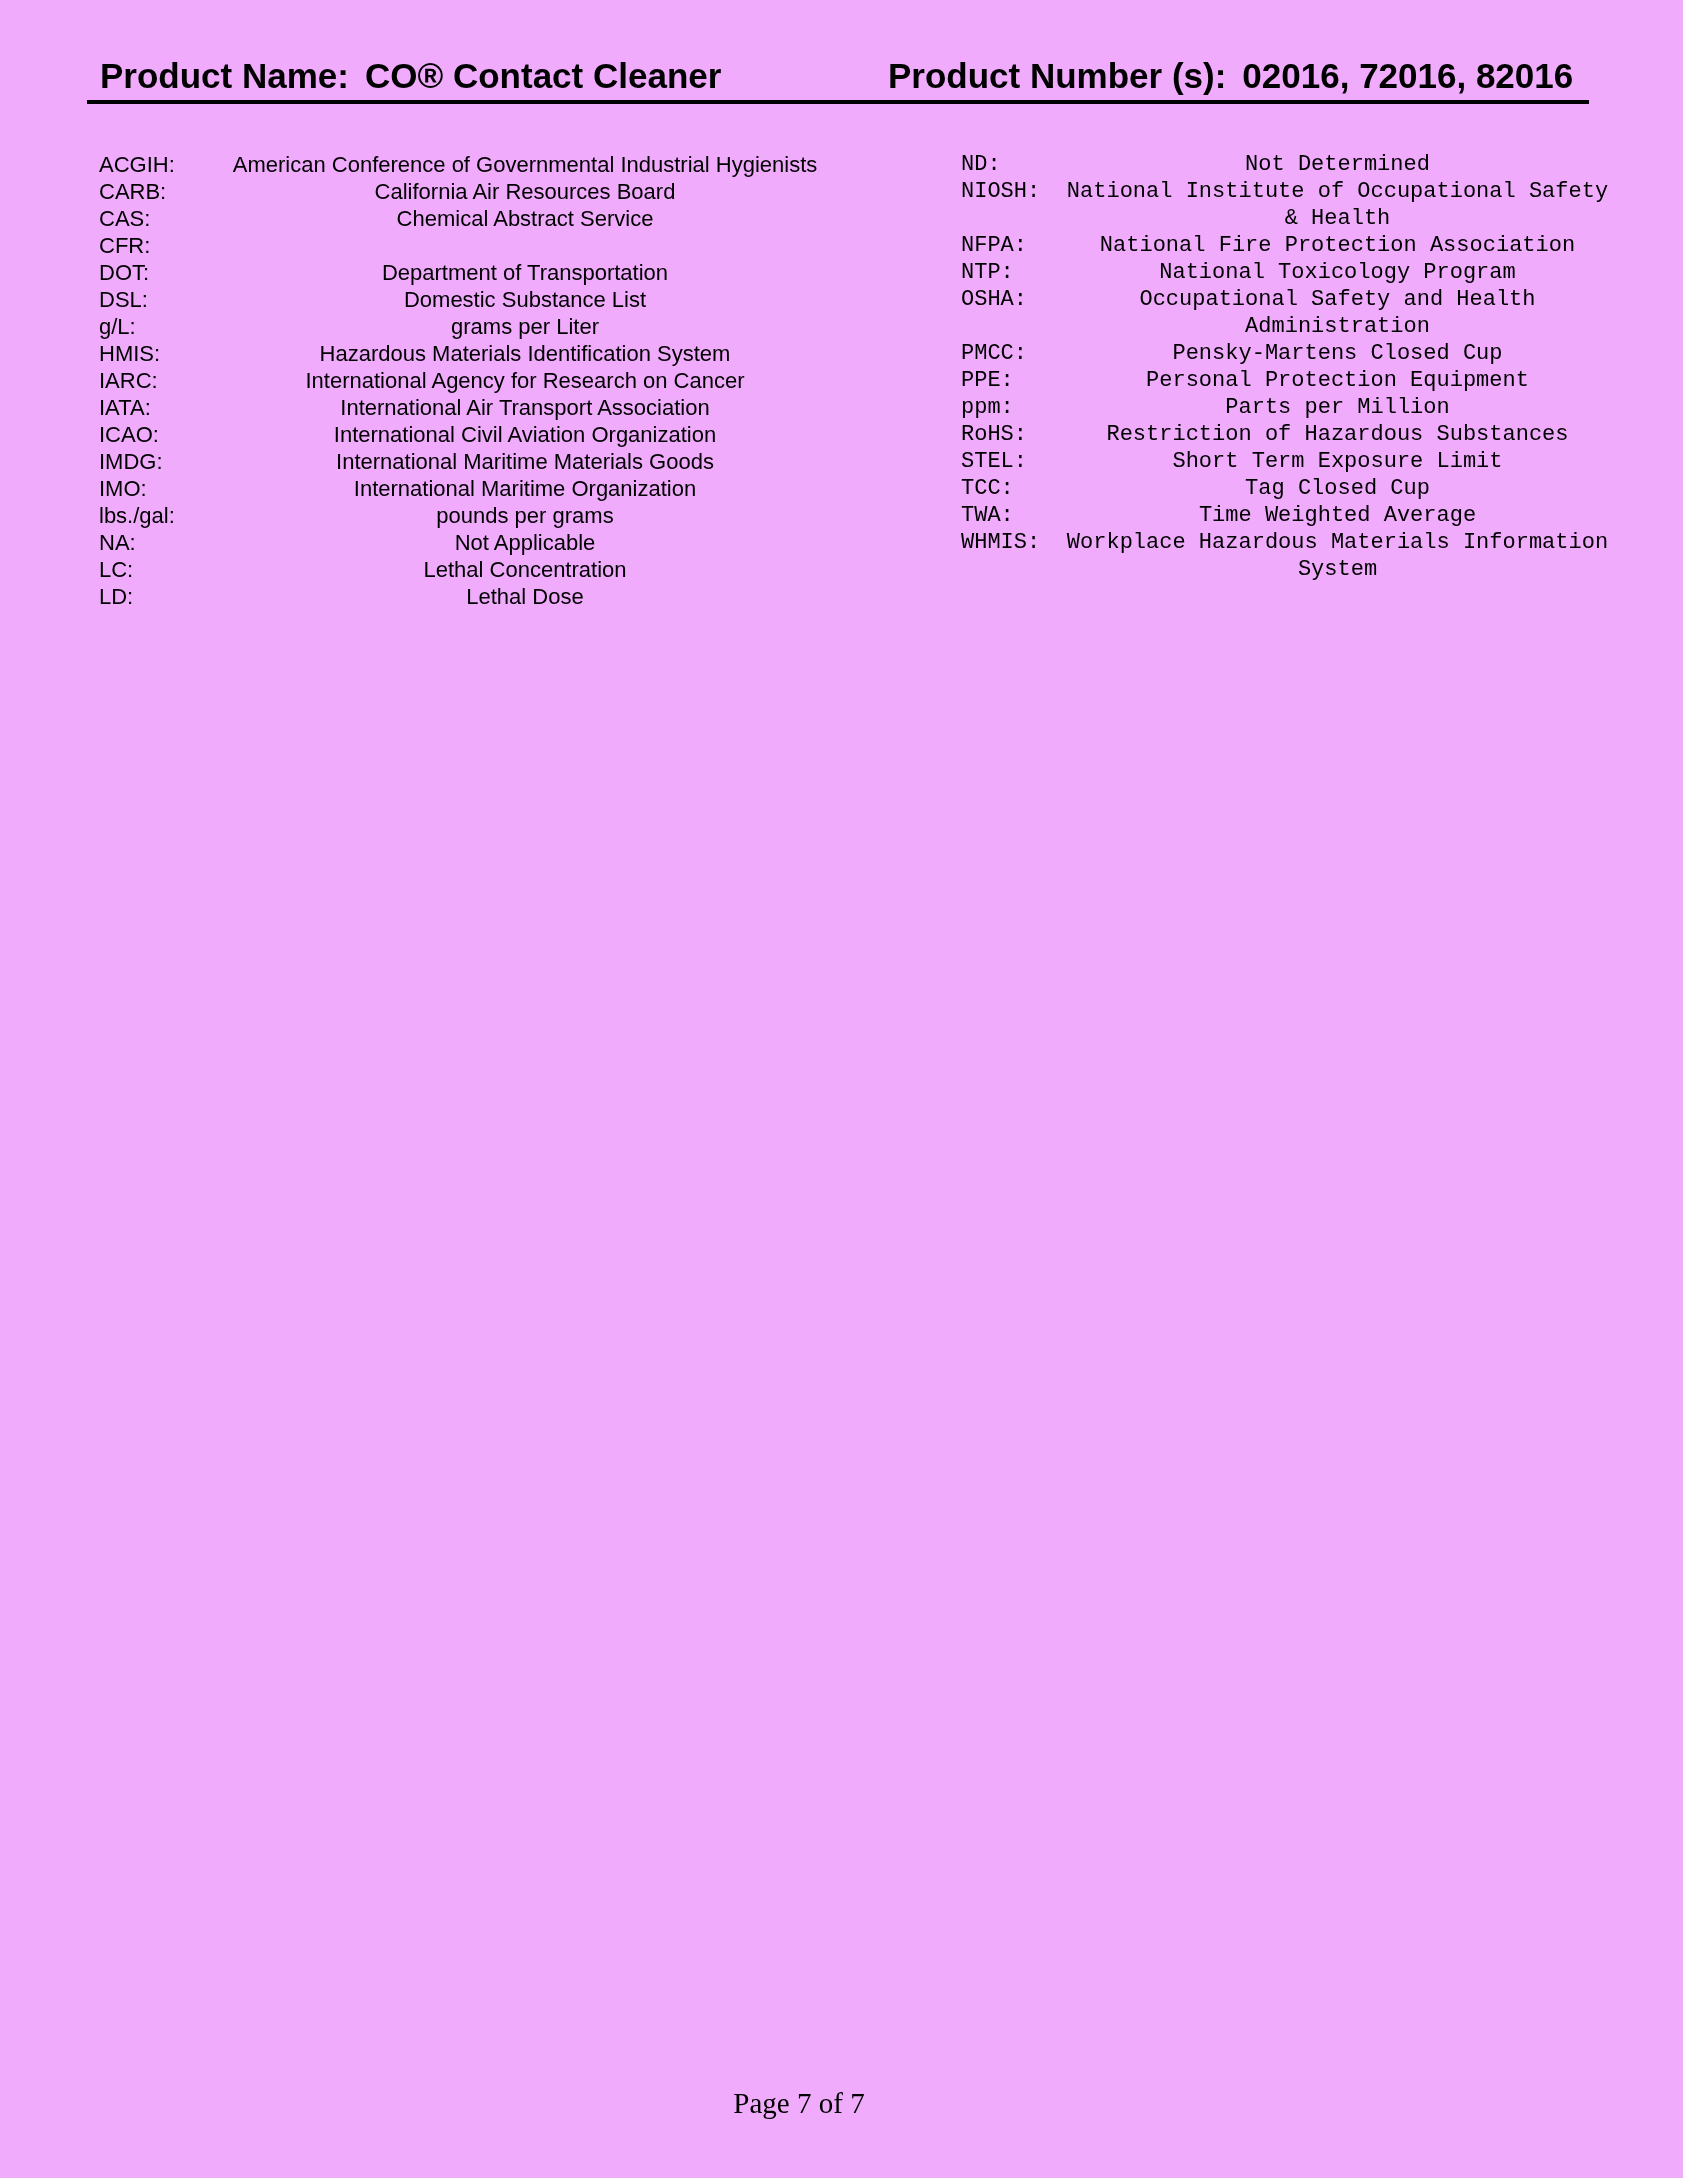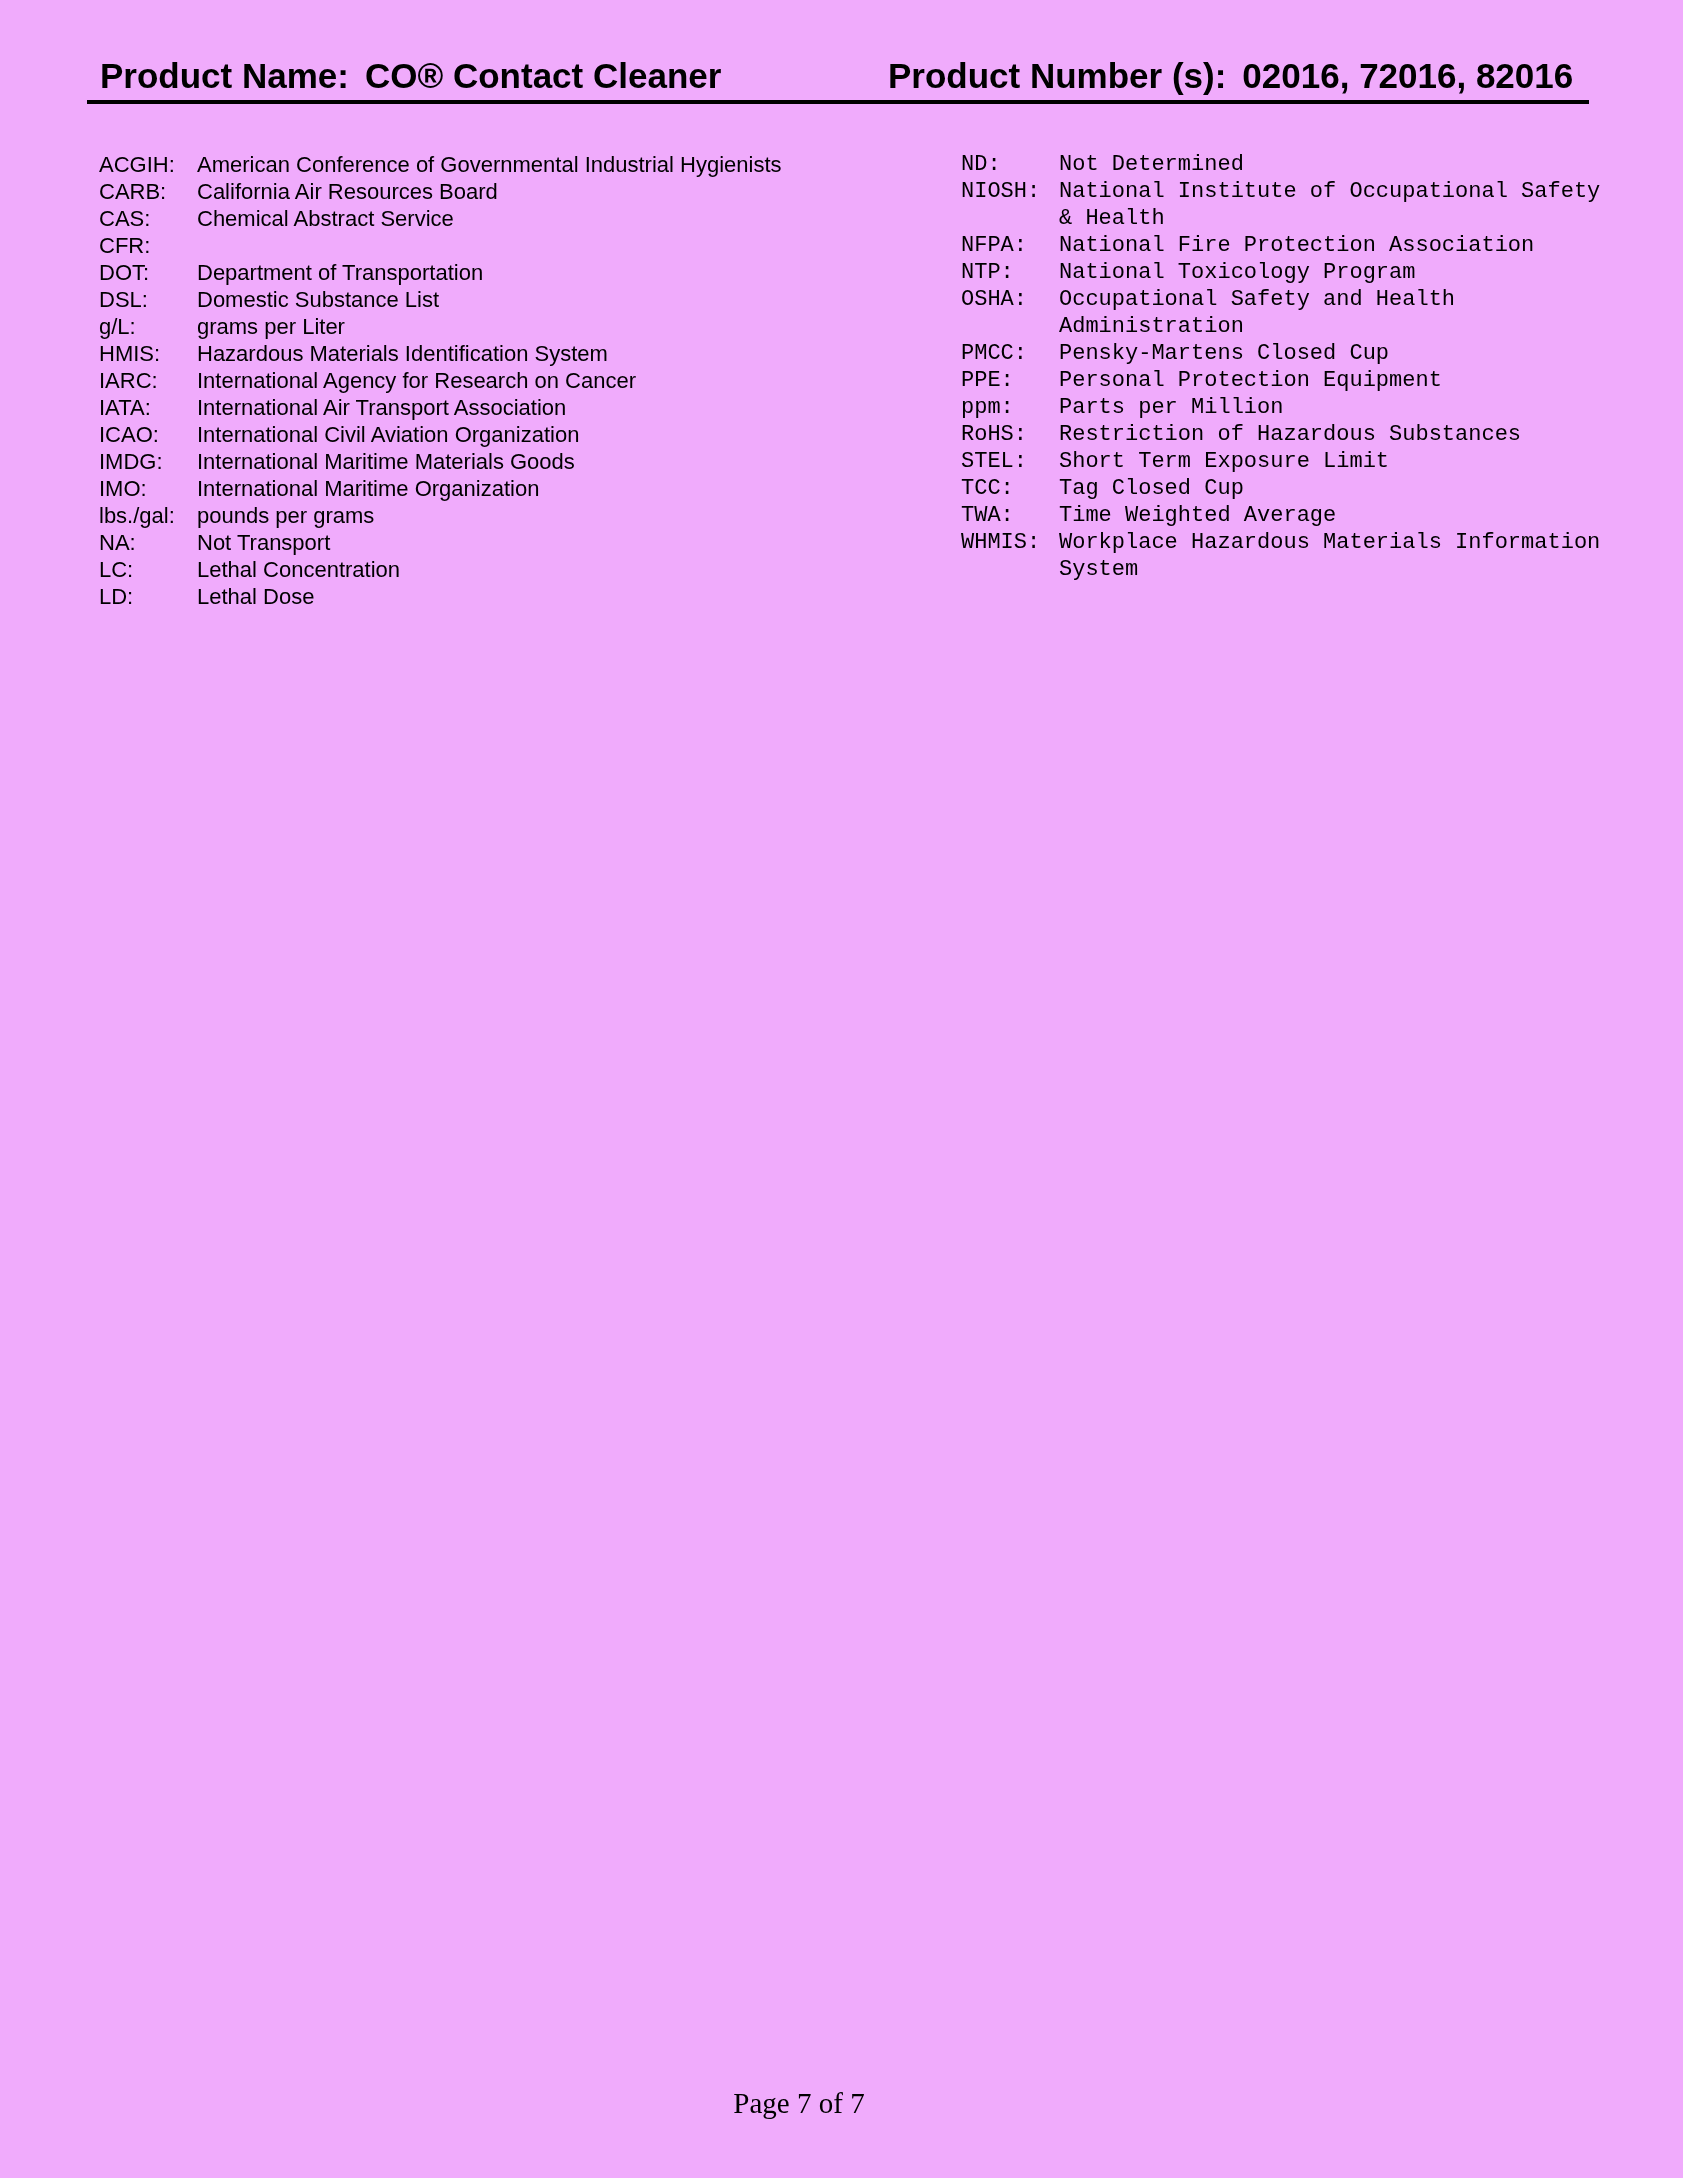--- a/index.html
+++ b/index.html
@@ -74,20 +74,21 @@
   .abbr-row {
     display: flex;
     align-items: flex-start;
   }
   .abbr-term {
     flex: 0 0 98px;
   }
   .abbr-def {
     flex: 1 1 auto;
     white-space: pre-line;
+    text-align: center;
   }
   
   .footer {
     position: absolute;
     top: 2085px;
     left: 0;
     width: 1598px;
     text-align: center;
     font-family: "Liberation Serif", serif;
     font-size: 29px;
@@ -161,21 +162,21 @@
       <div class="abbr-row">
         <span class="abbr-term">IMO:</span>
         <span class="abbr-def">International Maritime Organization</span>
       </div>
       <div class="abbr-row">
         <span class="abbr-term">lbs./gal:</span>
         <span class="abbr-def">pounds per grams</span>
       </div>
       <div class="abbr-row">
         <span class="abbr-term">NA:</span>
-        <span class="abbr-def">Not Transport</span>
+        <span class="abbr-def">Not Applicable</span>
       </div>
       <div class="abbr-row">
         <span class="abbr-term">LC:</span>
         <span class="abbr-def">Lethal Concentration</span>
       </div>
       <div class="abbr-row">
         <span class="abbr-term">LD:</span>
         <span class="abbr-def">Lethal Dose</span>
       </div>
     </div>

